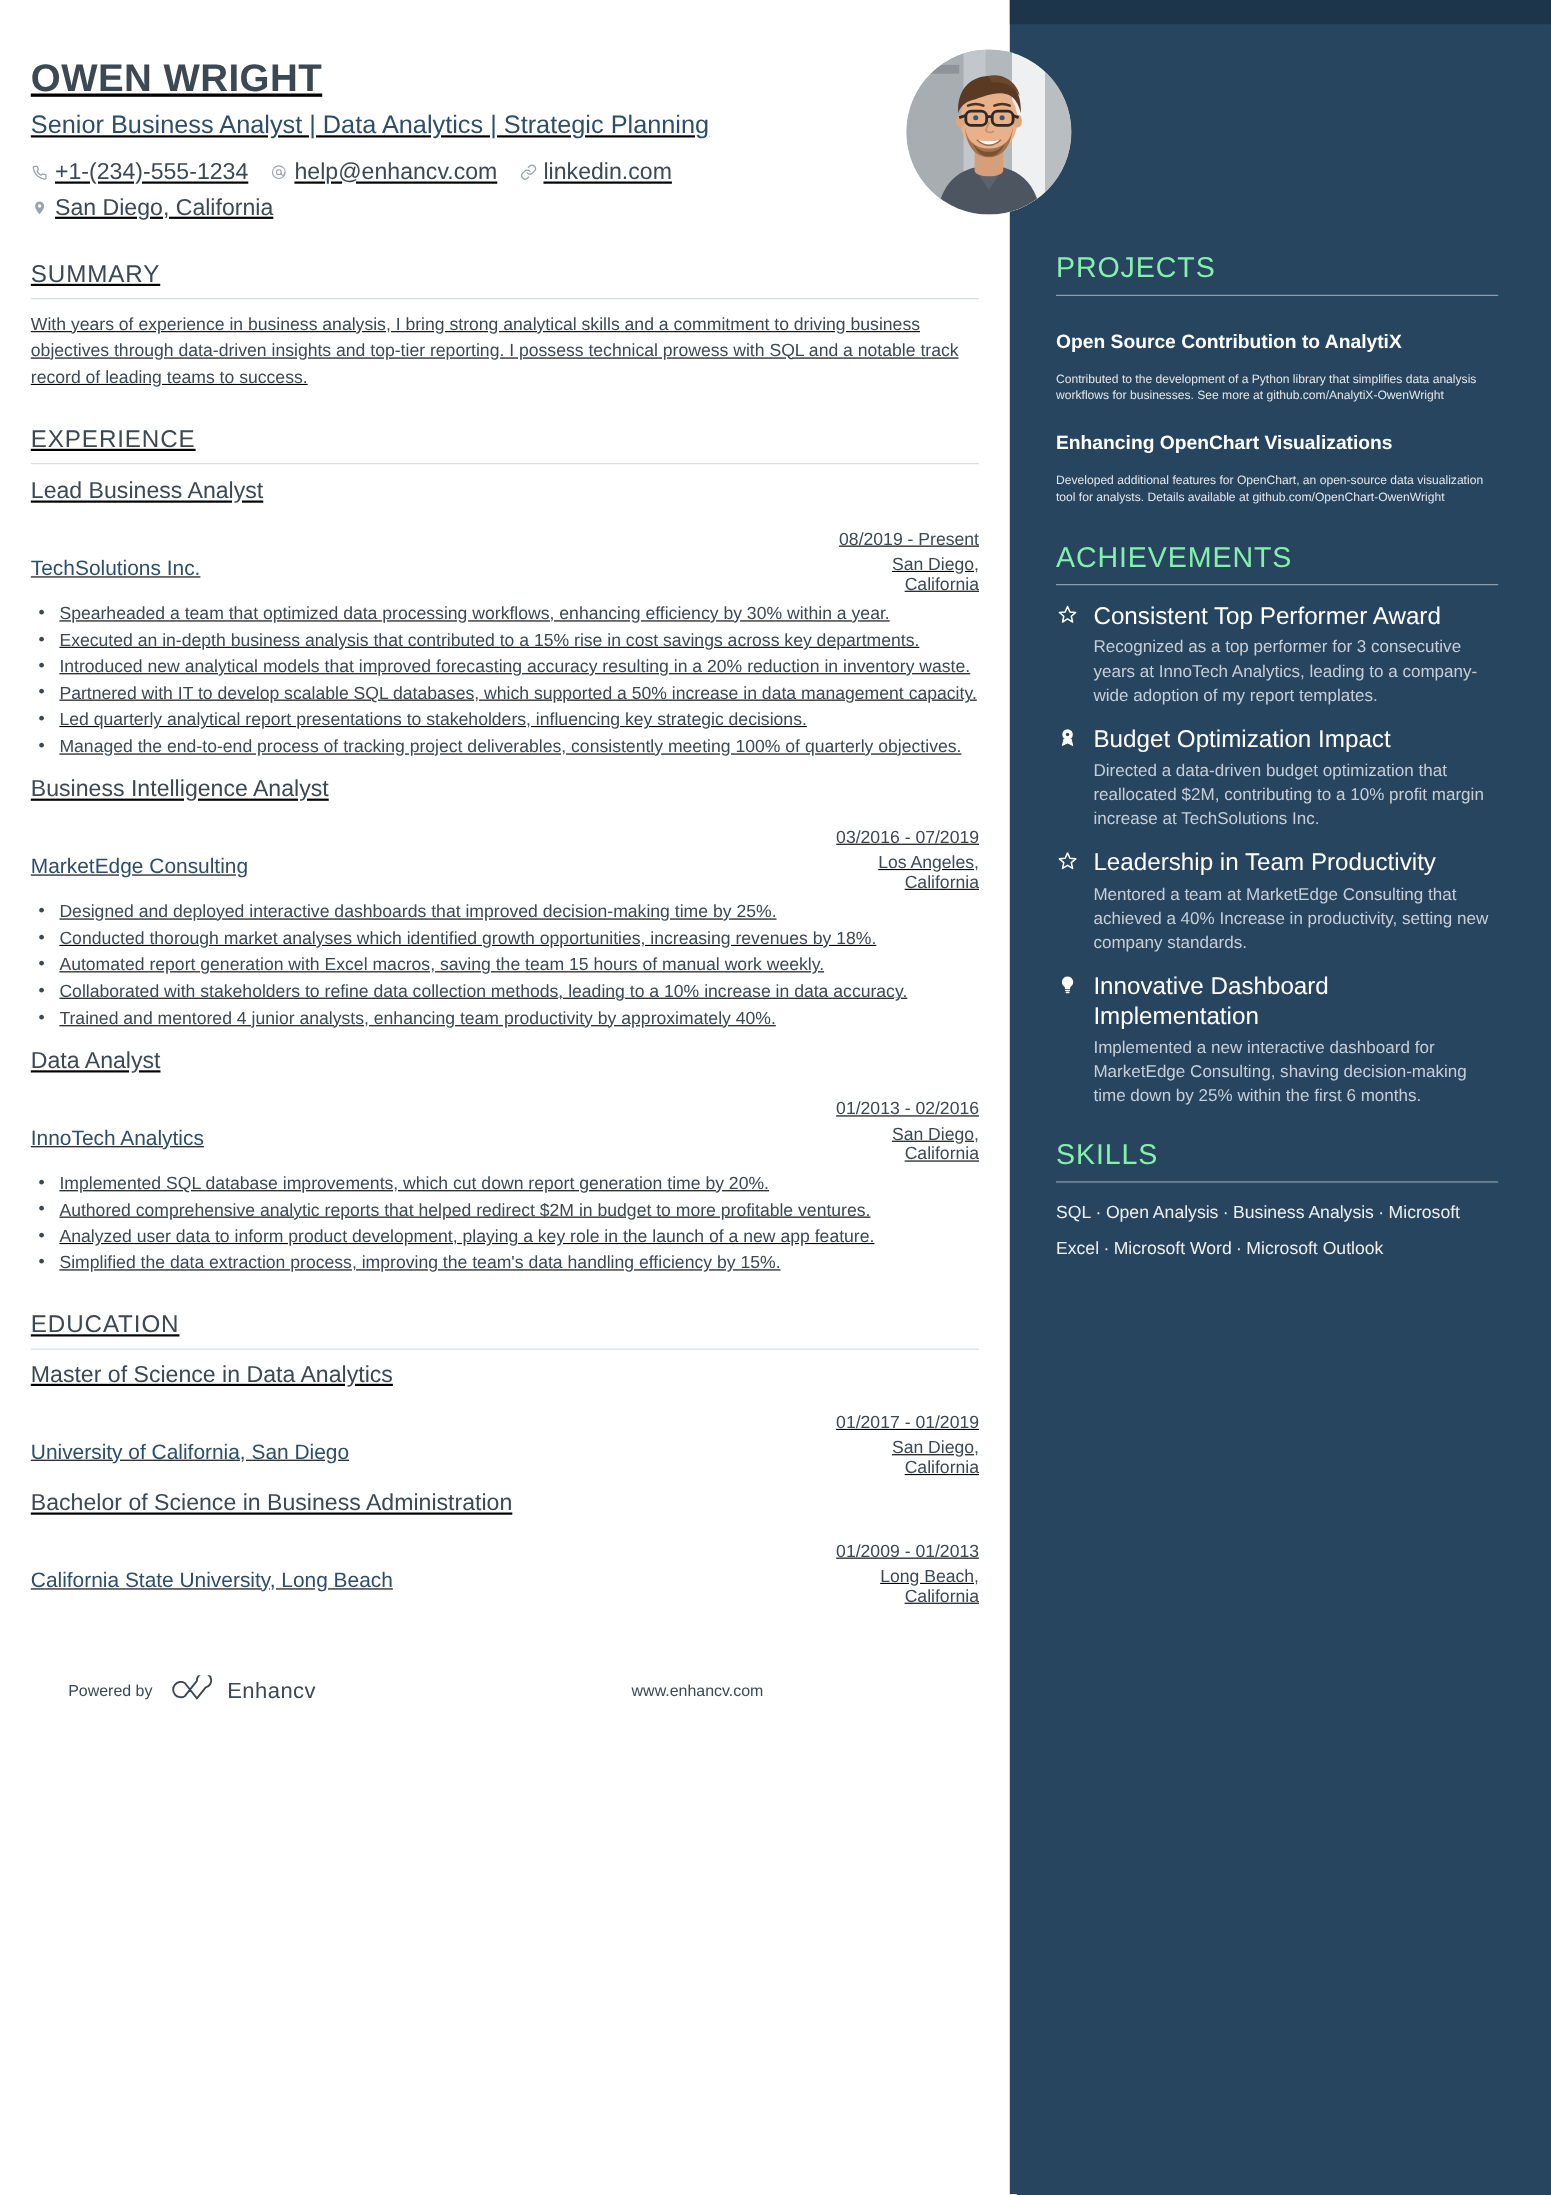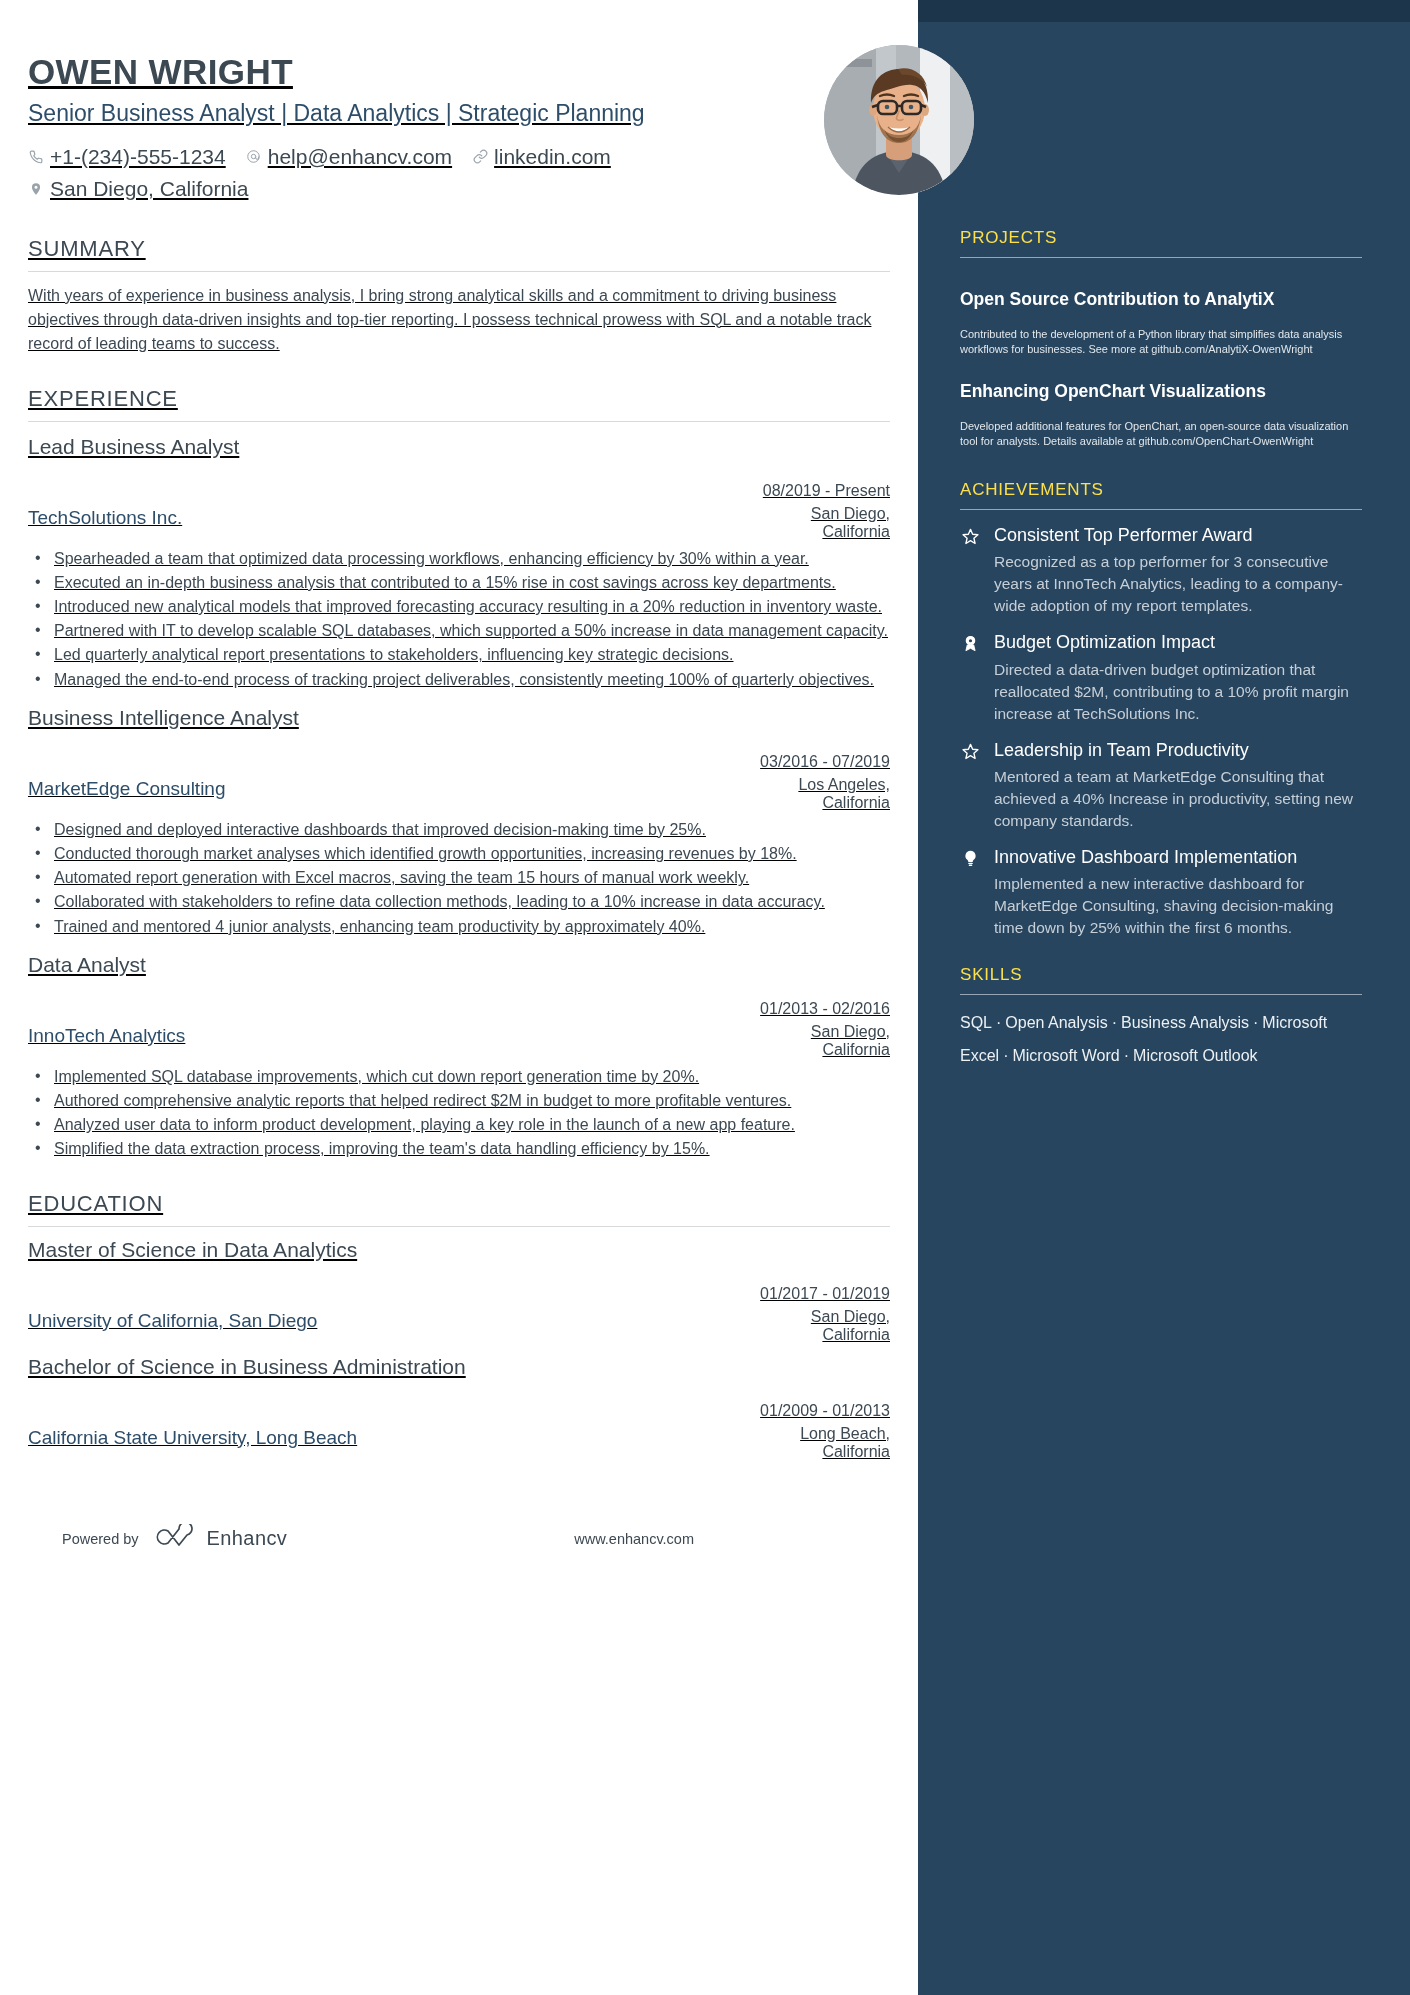--- a/index.html
+++ b/index.html
@@ -213,22 +213,22 @@
   .brand-word {
     font-size: 20px;
     color: #3c4852;
     letter-spacing: 0.4px;
     font-weight: 400;
   }
 
   
   .s-sec { margin-top: 28px; }
   .s-sec-title {
-    font-size: 17px;
-    color: #fde047;
+    font-size: 26px;
+    color: #86efac;
     letter-spacing: 0.8px;
     font-weight: 400;
   }
   .s-sec-rule {
     margin-top: 9px;
     border-top: 1px solid #97a6b4;
   }
   .proj { margin-top: 30px; }
   .proj-title {
     font-size: 17.5px;
@@ -254,21 +254,21 @@
     width: 20px;
     height: 22px;
     display: flex;
     align-items: center;
     justify-content: center;
     color: #ffffff;
     padding-top: 3px;
   }
   .ach-body { flex: 1 1 auto; }
   .ach-title {
-    font-size: 18px;
+    font-size: 22px;
     color: #ffffff;
     line-height: 1.24;
     font-weight: 400;
   }
   .ach-desc {
     margin-top: 5px;
     font-size: 15.5px;
     line-height: 1.42;
     color: #c6cfd7;
   }

